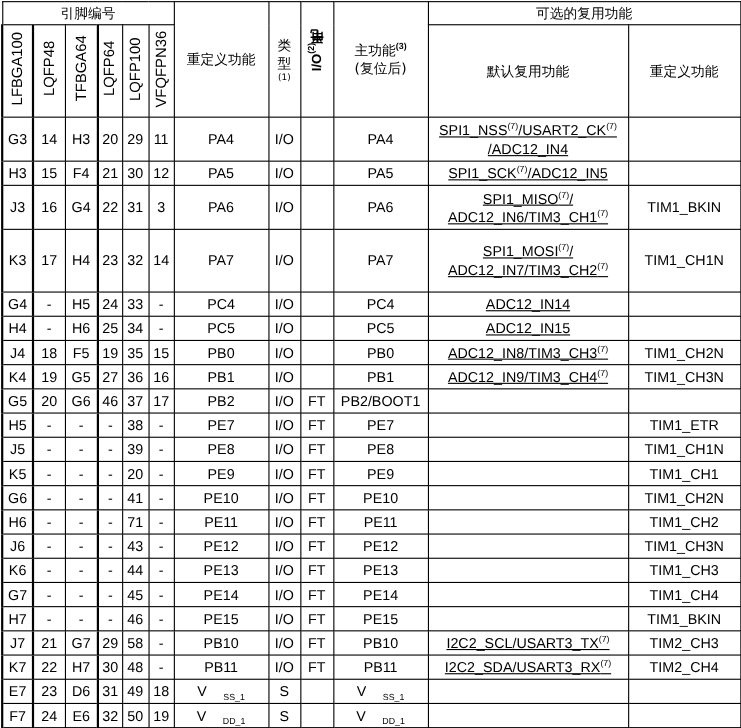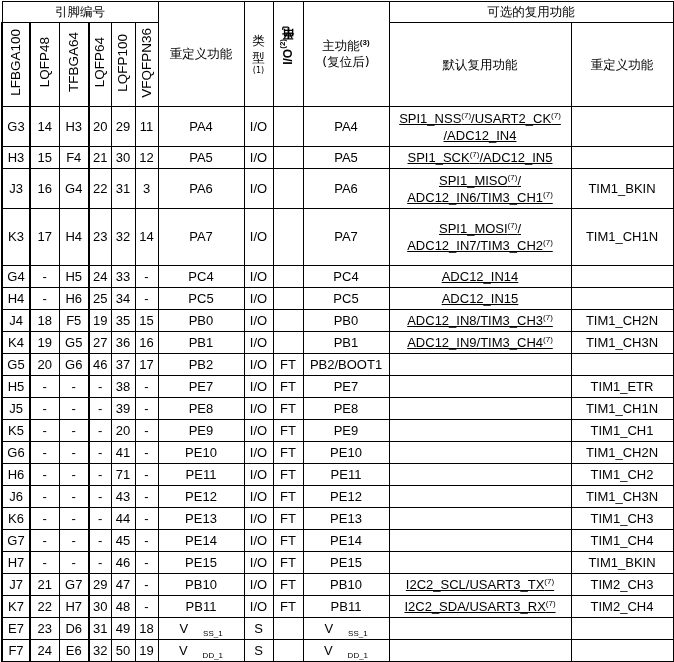--- a/index.html
+++ b/index.html
@@ -325,21 +325,21 @@
         <td>FT</td>
         <td>PE15</td>
         <td class="alt"></td>
         <td>TIM1_BKIN</td>
       </tr>
       <tr class="r23">
         <td class="thick-l">J7</td>
         <td class="thick-l">21</td>
         <td>G7</td>
         <td class="thick-l">29</td>
-        <td>47</td>
+        <td>58</td>
         <td>-</td>
         <td>PB10</td>
         <td>I/O</td>
         <td>FT</td>
         <td>PB10</td>
         <td class="alt">
           <div><span>I2C2_SCL/USART3_TX</span><sup>(7)</sup></div>
         </td>
         <td>TIM2_CH3</td>
       </tr>

